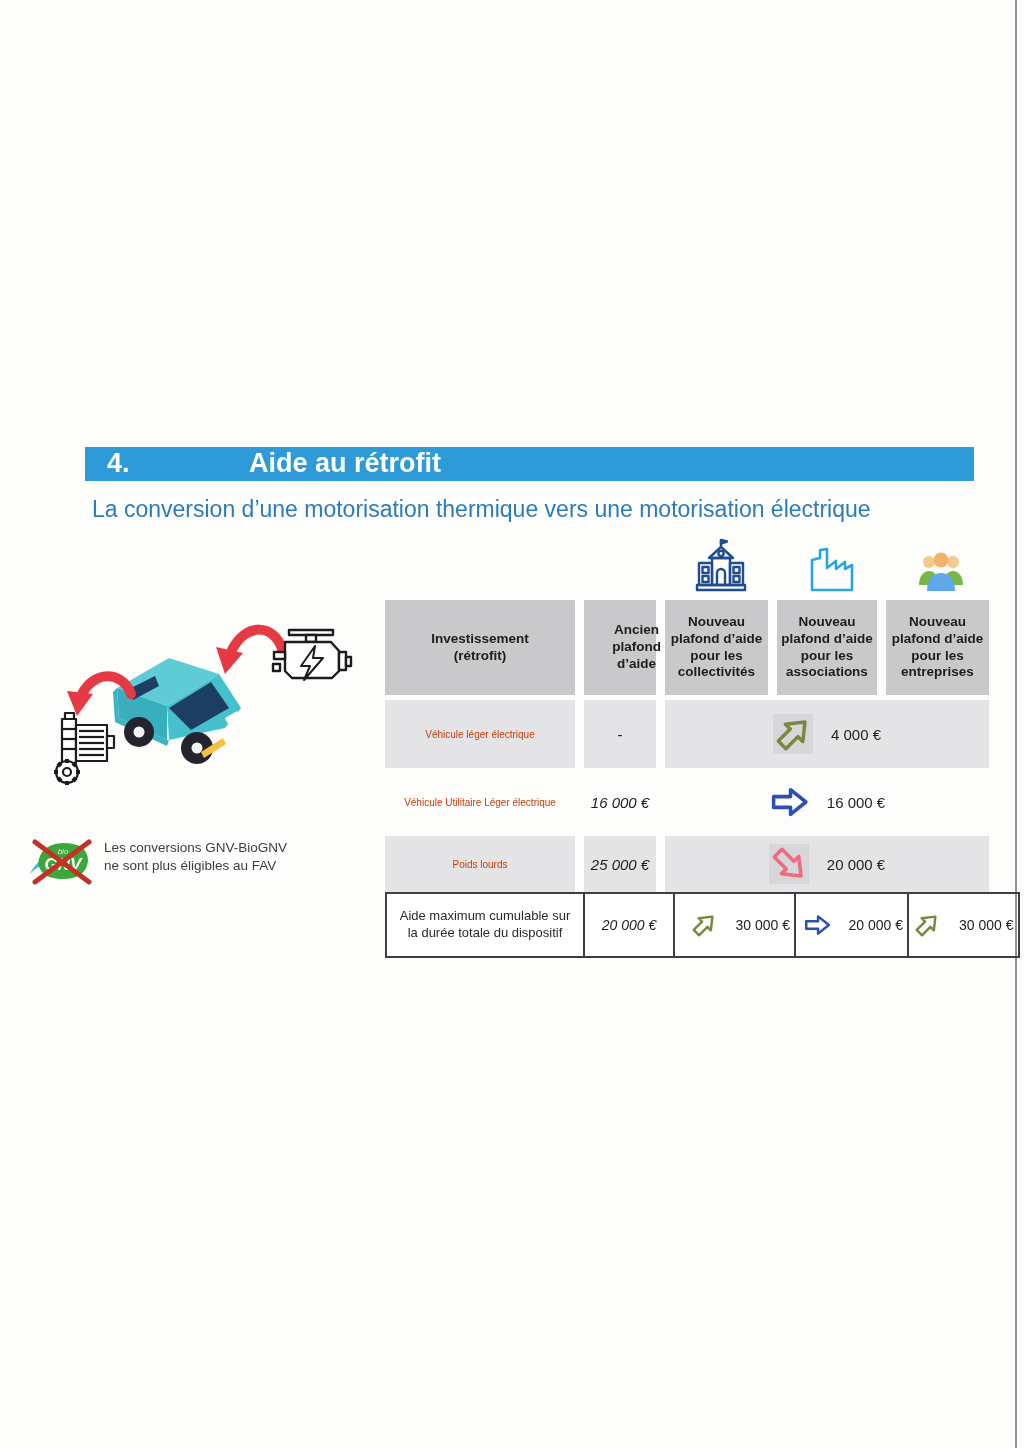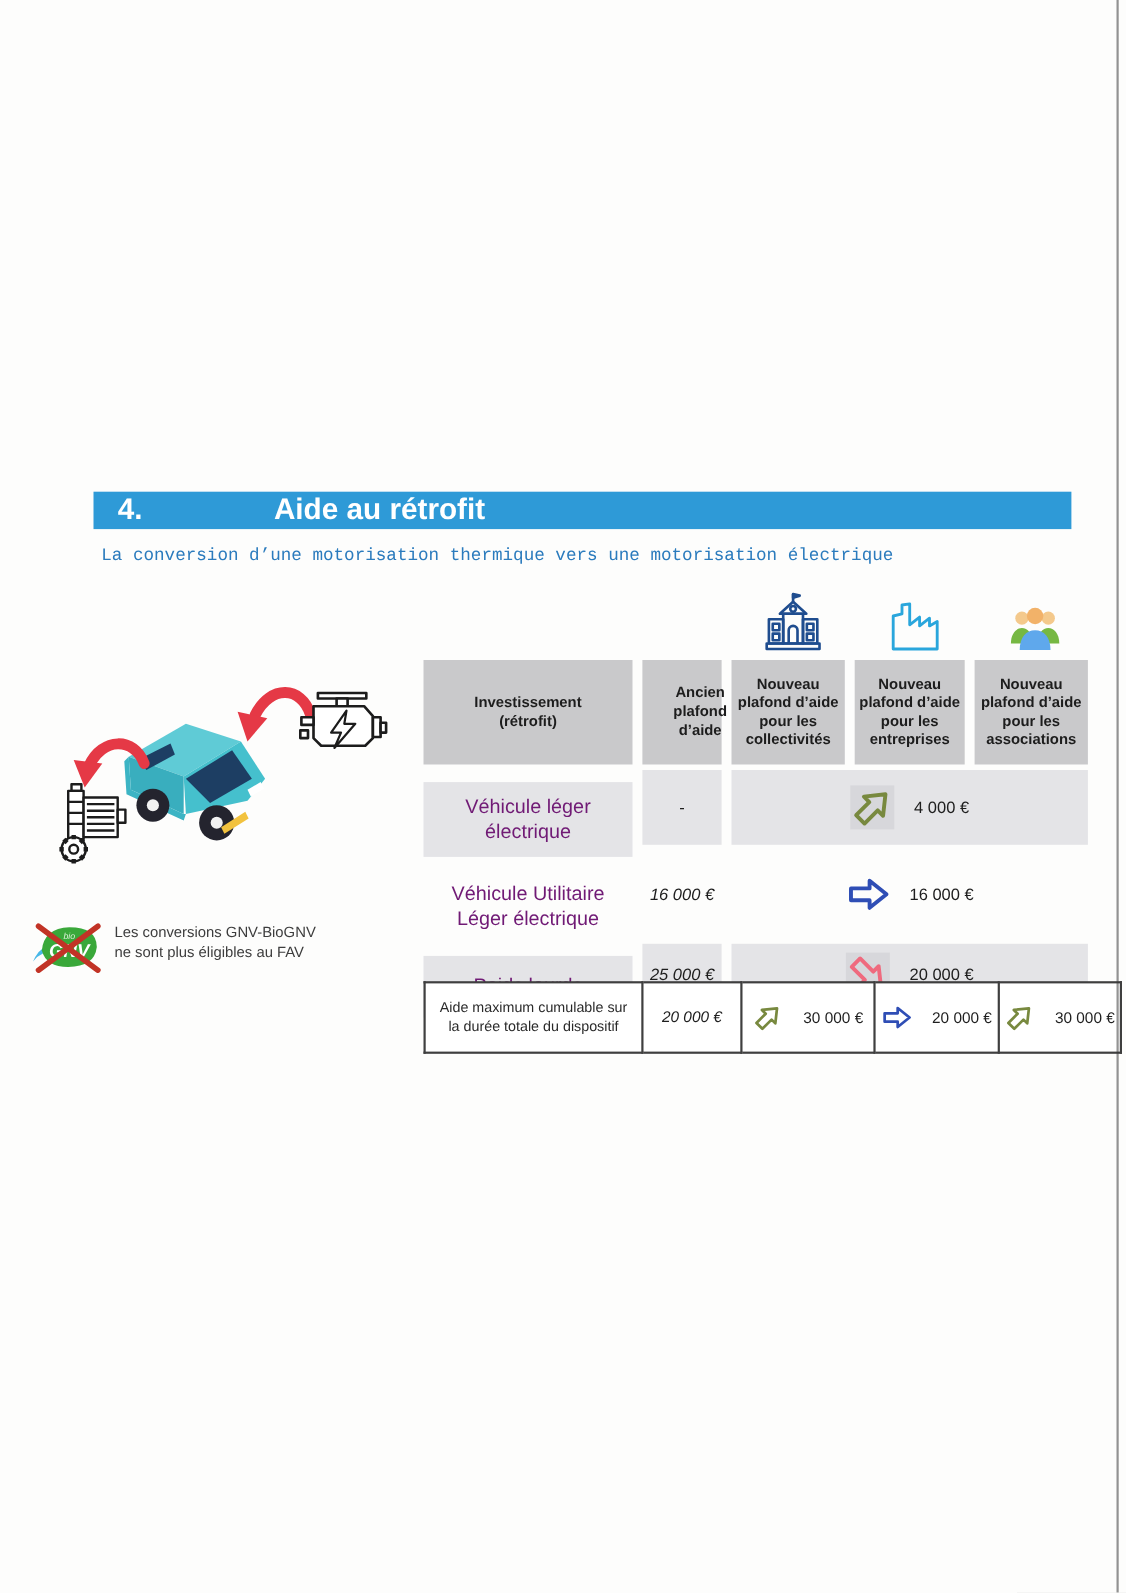--- a/index.html
+++ b/index.html
@@ -2,45 +2,45 @@
 <html><head>
 <meta charset="utf-8">
 <style>
   html,body{margin:0;padding:0;background:#e8e8e8;}
   .page{position:relative;width:1024px;height:1448px;background:#fdfdfc;overflow:hidden;
         font-family:"Liberation Sans", sans-serif;color:#222;}
   
   .title-bar{position:absolute;left:85px;top:447px;width:889px;height:34px;background:#2e9ad7;}
   .title-num{position:absolute;left:22px;top:0;line-height:33px;font-size:27px;font-weight:bold;color:#fff;}
   .title-text{position:absolute;left:164px;top:0;line-height:33px;font-size:27px;font-weight:bold;color:#fff;}
-  .subtitle{position:absolute;left:92px;top:496px;font-size:16px;color:#2b7bbd;font-family:Liberation Mono, monospace;}
+  .subtitle{position:absolute;left:92px;top:496px;font-size:23px;color:#2b7bbd;}
   
   .col-icon{position:absolute;}
   
   .aid-table{position:absolute;left:385px;top:600px;width:604px;display:grid;
              grid-template-columns:190px 72px 103px 100px 103px;column-gap:9px;row-gap:5px;}
   .cell{display:flex;align-items:center;justify-content:center;text-align:center;}
   .th{background:#c9c9cb;height:95px;font-size:13.5px;font-weight:bold;color:#1d1d1d;line-height:1.25;}
   .th.it{padding-left:33px;}
   .thw{margin:0 auto;}
   .r-gray{background:#e4e4e7;}
   .r1{height:68px;} .r2{height:58px;} .r3{height:56px;}
   .span3{grid-column:3/6;}
-  .label{font-size:18px;color:#701a75;line-height:1.3;margin-top:11px;}
+  .label{font-size:10px;color:#c2410c;line-height:1.3;}
   .money{font-size:15px;color:#1e1e1e;white-space:nowrap;}
   .it-val{font-style:italic;}
   .val-group{display:flex;align-items:center;gap:18px;}
   .arrow-box{width:40px;height:40px;display:flex;align-items:center;justify-content:center;flex:0 0 auto;}
   .arrow-box.shaded{background:#d7d7db;}
   .arrow-box.sm{width:28px;height:28px;}
   
   .row4table{position:absolute;left:385px;top:892px;border-collapse:collapse;table-layout:fixed;}
   .row4table td{border:2px solid #3f3f3f;height:62px;text-align:center;vertical-align:middle;padding:0 4px;background:#fff;}
   .row4-label{font-size:13px;color:#2a2a2a;line-height:1.3;}
-  .row4 .val-group{gap:18px;justify-content:center;}
+  .row4 .val-group{gap:18px;justify-content:flex-end;}
   
   .illu{position:absolute;left:45px;top:616px;}
   .gnv{position:absolute;left:26px;top:834px;}
   .note{position:absolute;left:104px;top:839px;font-size:13.5px;color:#3d3d3d;line-height:1.35;}
   
   .scan-line{position:absolute;left:1015px;top:0;width:2px;height:1448px;background:#3a3a3a;opacity:.55;}
 </style>
 </head>
 <body>
 
@@ -89,24 +89,24 @@
     <div class="cell th">
         <div class="thw" style="max-width:150px">Investissement (rétrofit)</div>
       </div>
     <div class="cell th it">
         <div class="thw" style="max-width:62px">Ancien plafond d’aide</div>
       </div>
     <div class="cell th">
         <div class="thw" style="max-width:94px">Nouveau plafond d’aide pour les collectivités</div>
       </div>
     <div class="cell th">
+        <div class="thw" style="max-width:94px">Nouveau plafond d’aide pour les associations</div>
+      </div>
+    <div class="cell th">
         <div class="thw" style="max-width:92px">Nouveau plafond d’aide pour les entreprises</div>
-      </div>
-    <div class="cell th">
-        <div class="thw" style="max-width:94px">Nouveau plafond d’aide pour les associations</div>
       </div>
 
     <div class="cell r1 r-gray label">
         <div style="max-width:120px">Véhicule léger électrique</div>
       </div>
     <div class="cell r1 r-gray money">
         <span>-</span>
       </div>
     <div class="cell r1 r-gray span3">
       <div class="val-group">

